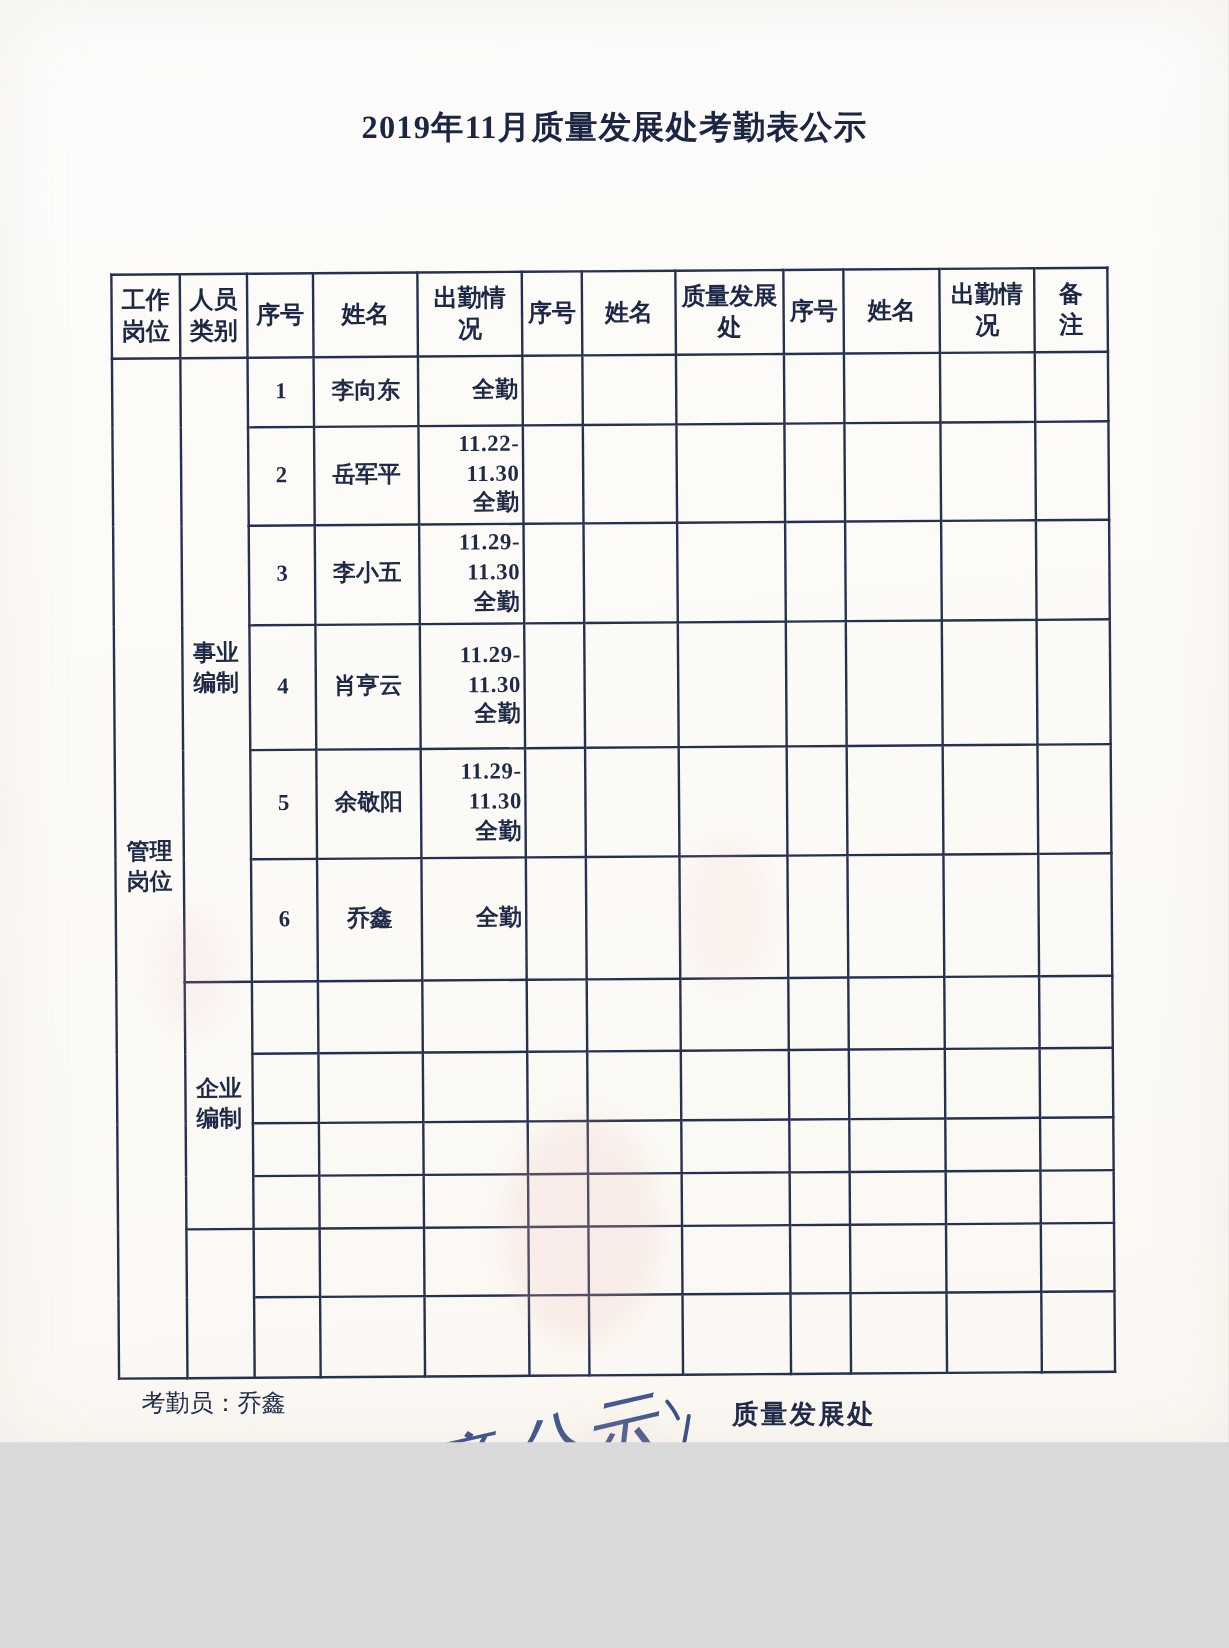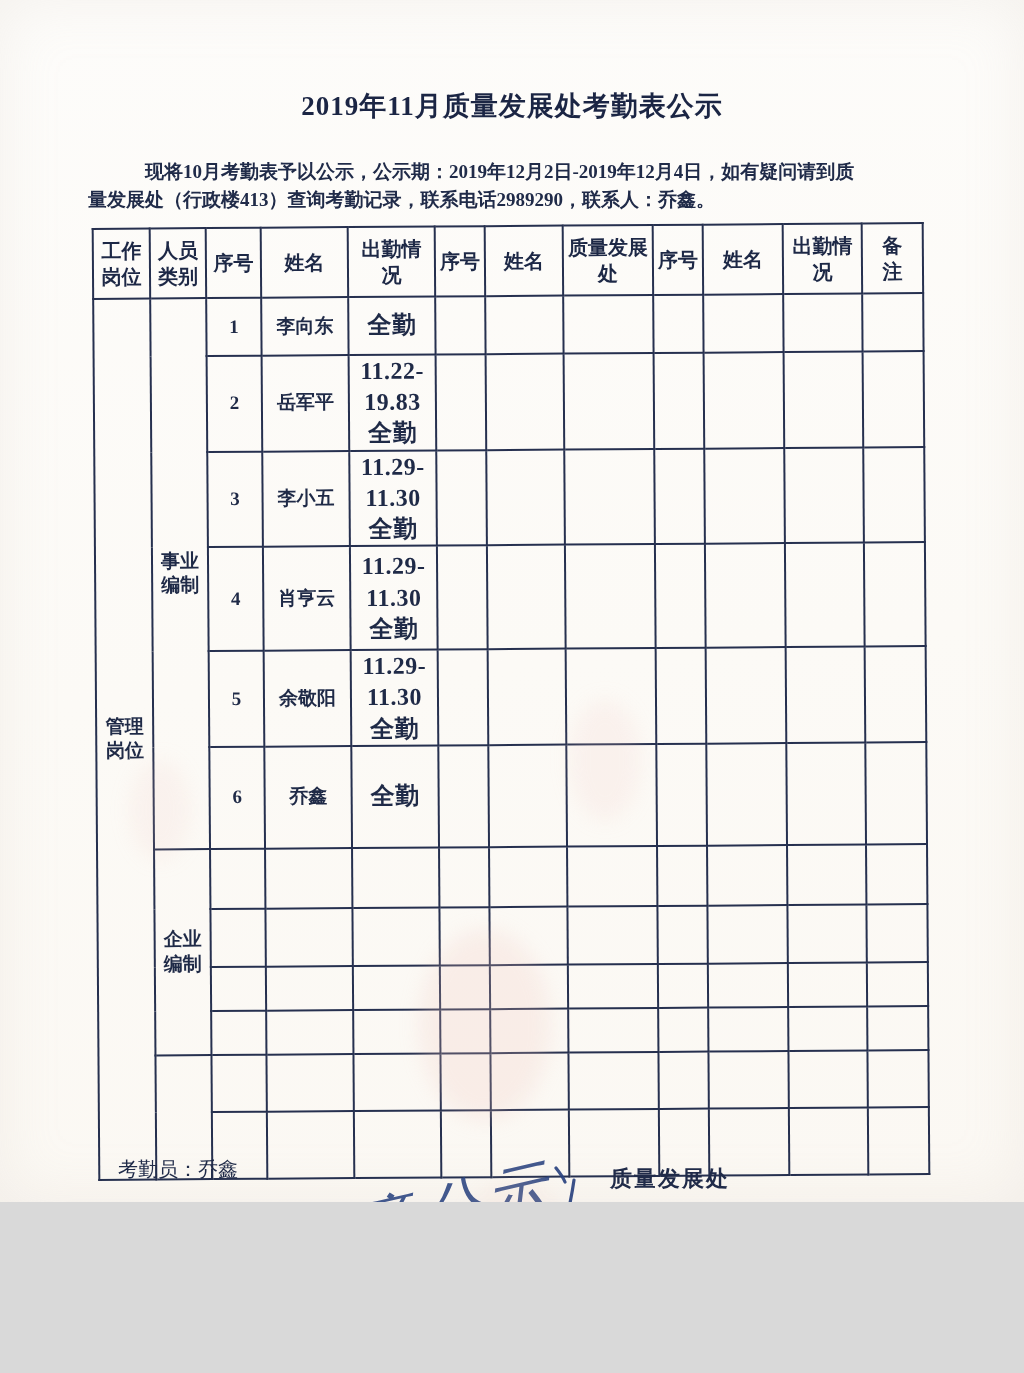--- a/index.html
+++ b/index.html
@@ -40,21 +40,21 @@
     border:2px solid #26304f;
     text-align:center; vertical-align:middle;
     padding:0 2px;
     font-size:19px; line-height:1.3;
     color:#1f2a47;
     white-space:pre-line;
     font-weight:600;
     overflow:hidden;
   }
   table.att th { font-size:20px; font-weight:700; color:#1d2846; }
-  table.att td.att-val { font-size:24px; letter-spacing:0.5px; }
+  table.att td.att-val { font-size:19px; letter-spacing:0.5px;text-align:right; }
 
   .recorder {
     position:absolute; left:118px; top:1156px;
     font-size:20px; font-weight:400; color:#202b49;
   }
   .dept {
     position:absolute; left:610px; top:1164px;
     font-size:22px; font-weight:700; color:#202b49; letter-spacing:2px;
   }
   .issue-date {
@@ -75,24 +75,20 @@
   .edge-mark.m2 { left:477px; top:1367px; width:108px; height:6px; }
   .edge-mark.m3 { left:727px; top:1366px; width:167px; height:7px; }
 </style>
 </head>
 <body>
 
 <div class="page">
 
   <div class="doc-title">2019年11月质量发展处考勤表公示</div>
 
-  <div class="notice">
-    <div class="l1">现将10月考勤表予以公示，公示期：2019年12月2日-2019年12月4日，如有疑问请到质</div>
-    <div class="l2">量发展处（行政楼413）查询考勤记录，联系电话2989290，联系人：乔鑫。</div>
-  </div>
 
   <table class="att">
     <colgroup>
       <col style="width:57px">
         <col style="width:56px">
         <col style="width:55px">
         <col style="width:87px">
       <col style="width:87px">
         <col style="width:50px">
         <col style="width:78px">
@@ -135,21 +131,21 @@
           <td></td>
       <td></td>
           <td></td>
           <td></td>
       <td></td>
     </tr>
     <tr style="height:82px">
       <td>2</td>
       <td>岳军平</td>
       <td class="att-val">11.22-
-19.83
+11.30
 全勤</td>
       <td></td>
           <td></td>
           <td></td>
       <td></td>
           <td></td>
           <td></td>
       <td></td>
     </tr>
     <tr style="height:83px">

